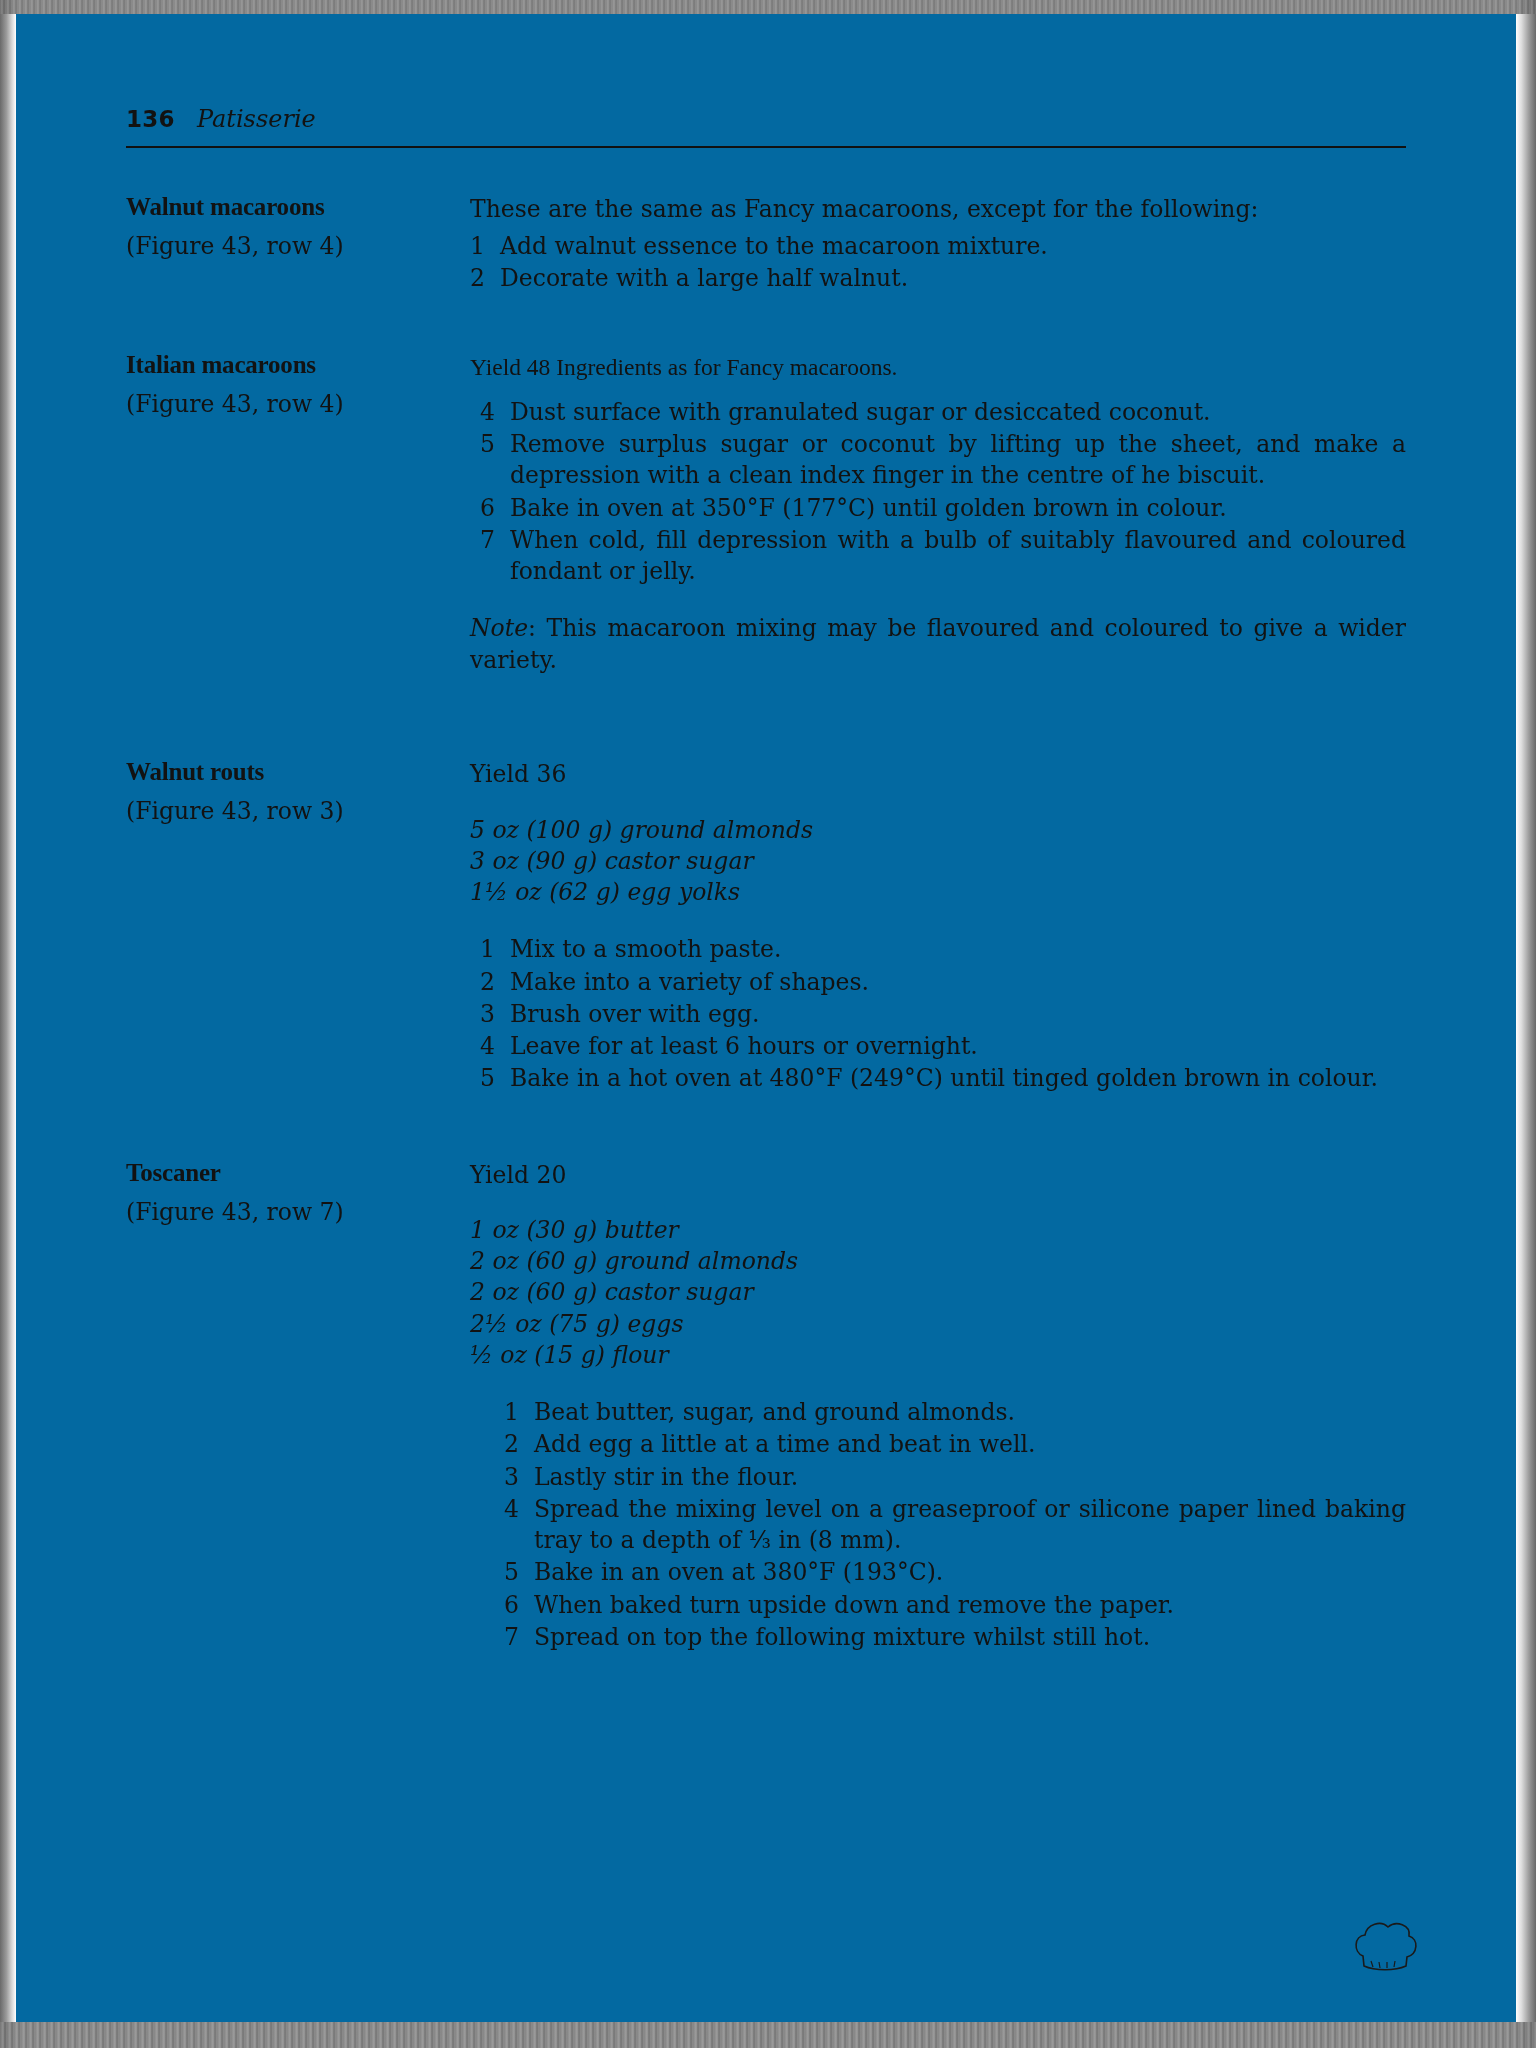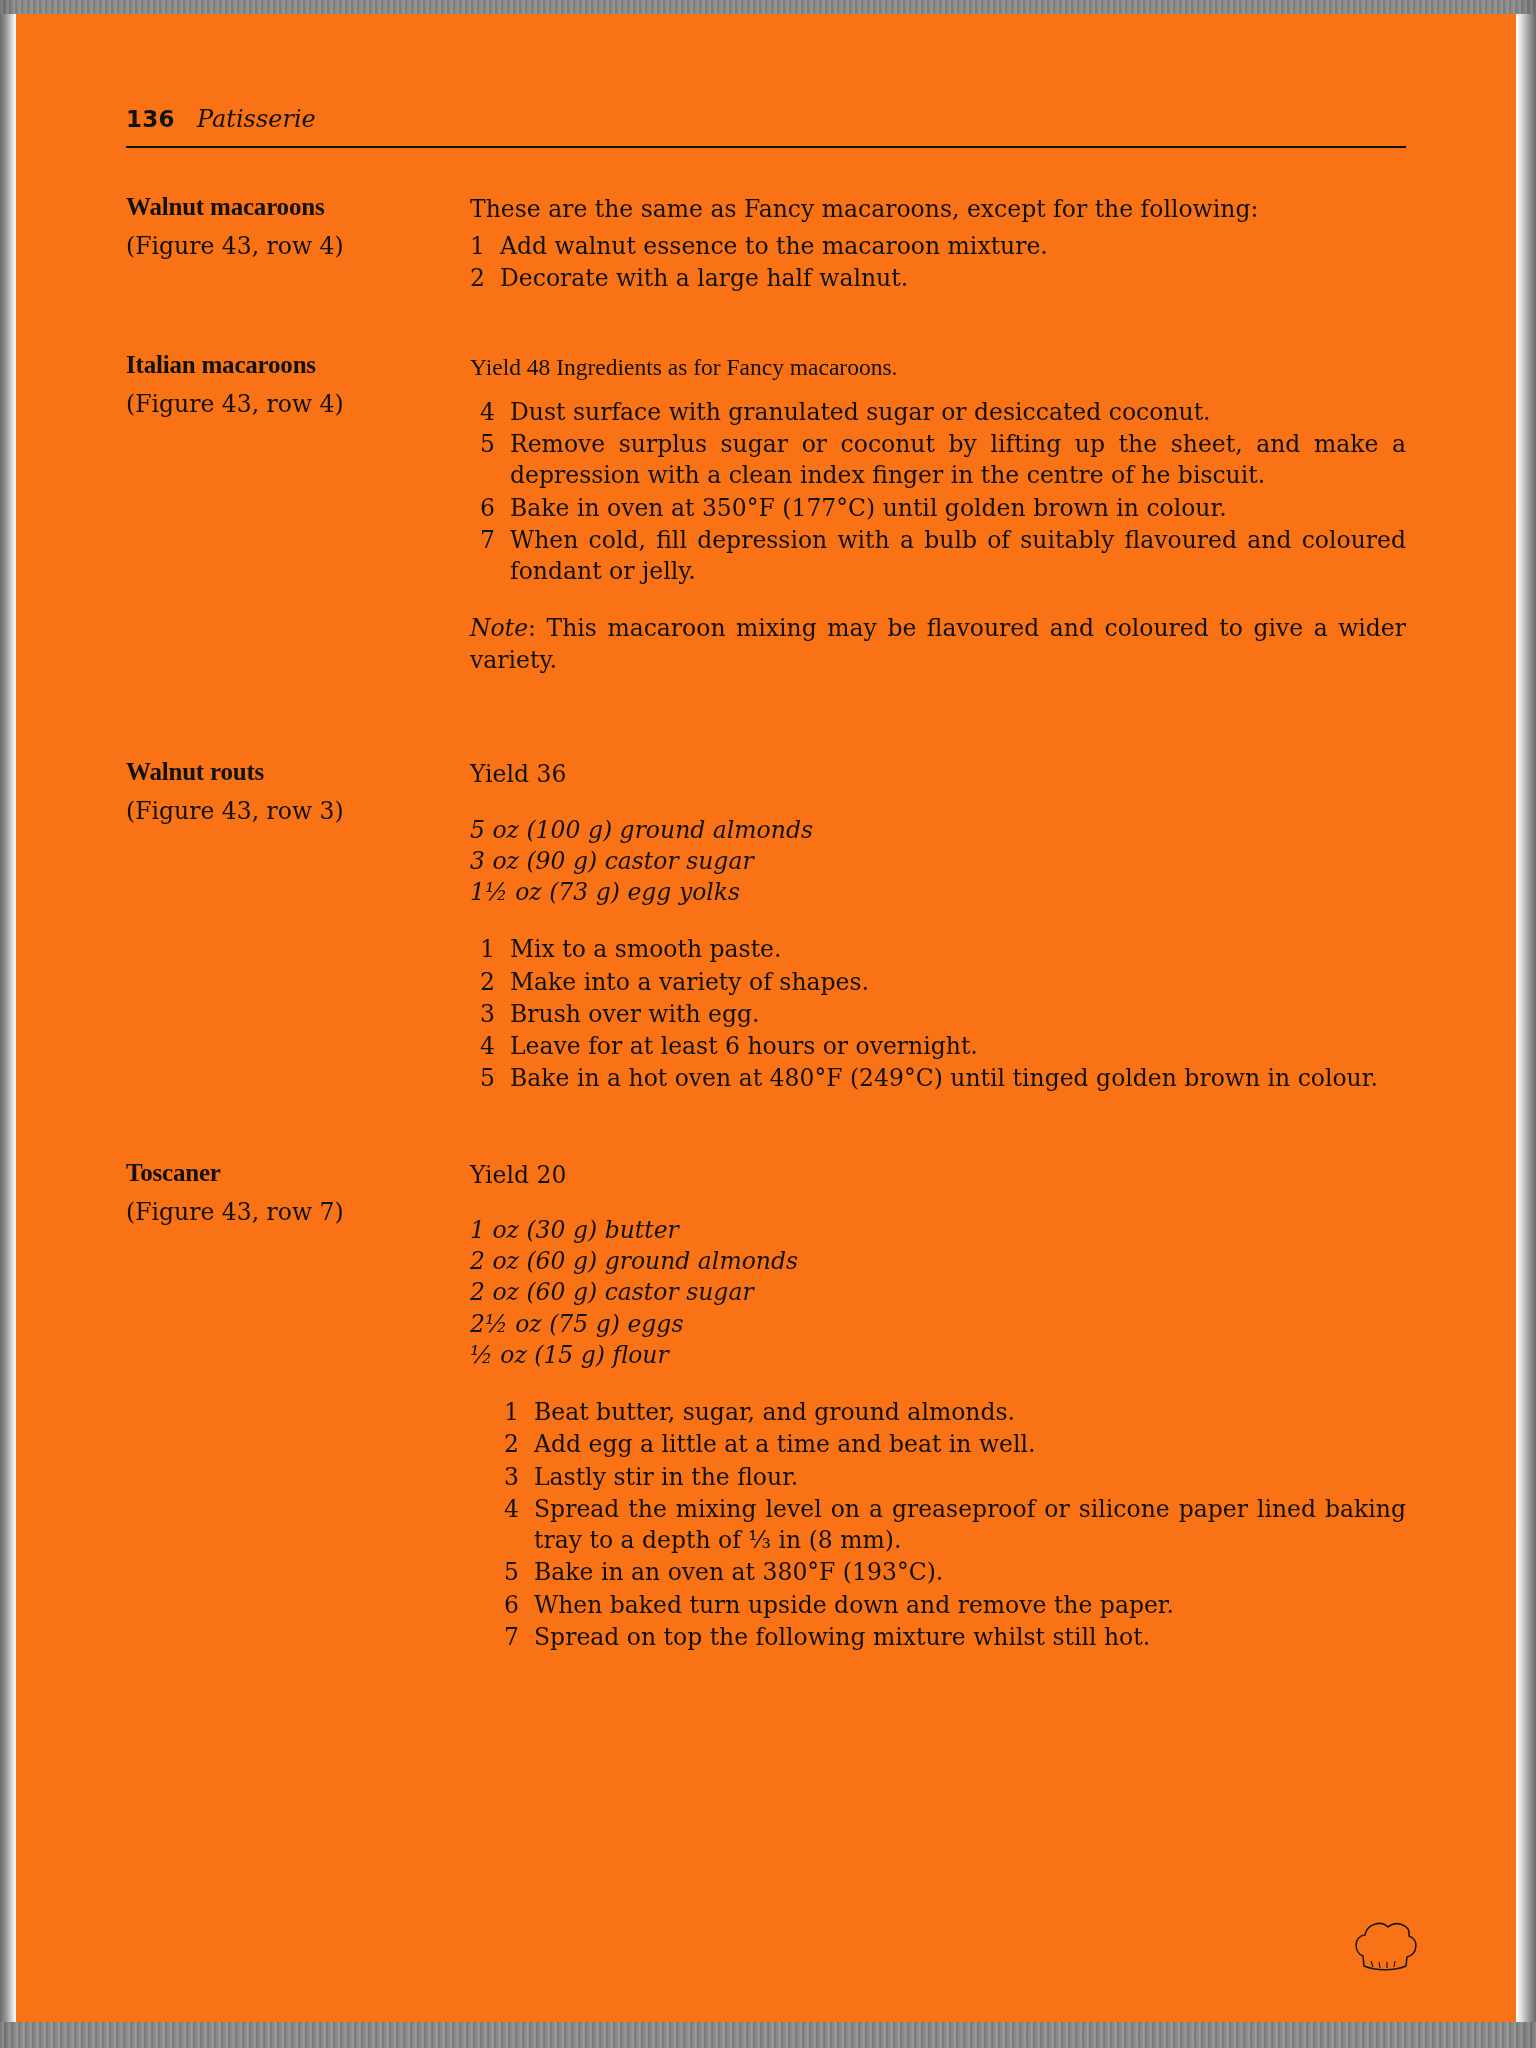--- a/index.html
+++ b/index.html
@@ -47,21 +47,21 @@
     width: 20px;
     background: linear-gradient(270deg,#6a6a6a 0%, #9b9b9b 35%, #dcdcdc 72%, #ffffff 100%);
   }
 
   .page {
     position: absolute;
     left: 16px;
     top: 14px;
     right: 20px;
     bottom: 26px;
-    background: #f97316;
+    background: #0369a1;
   }
 
   .content {
     position: absolute;
     left: 110px;
     top: 90px;
     width: 1280px;
     font-size: 23.5px;
     line-height: 1.33;
     color: #121212;
@@ -242,21 +242,21 @@
       <div class="entry" style="margin-bottom:62px;">
         <div class="left-col">
           <div class="recipe-name">Walnut routs</div>
           <div class="recipe-ref">(Figure 43, row 3)</div>
         </div>
         <div class="right-col">
           <p class="yield">Yield 36</p>
           <div class="ingredients">
             <div>5 oz (100 g) ground almonds</div>
             <div>3 oz (90 g) castor sugar</div>
-            <div>1½ oz (73 g) egg yolks</div>
+            <div>1½ oz (62 g) egg yolks</div>
           </div>
           <ul class="steps indent">
             <li>
               <span class="num">1</span>
               <span class="txt">Mix to a smooth paste.</span>
             </li>
             <li>
               <span class="num">2</span>
               <span class="txt">Make into a variety of shapes.</span>
             </li>

